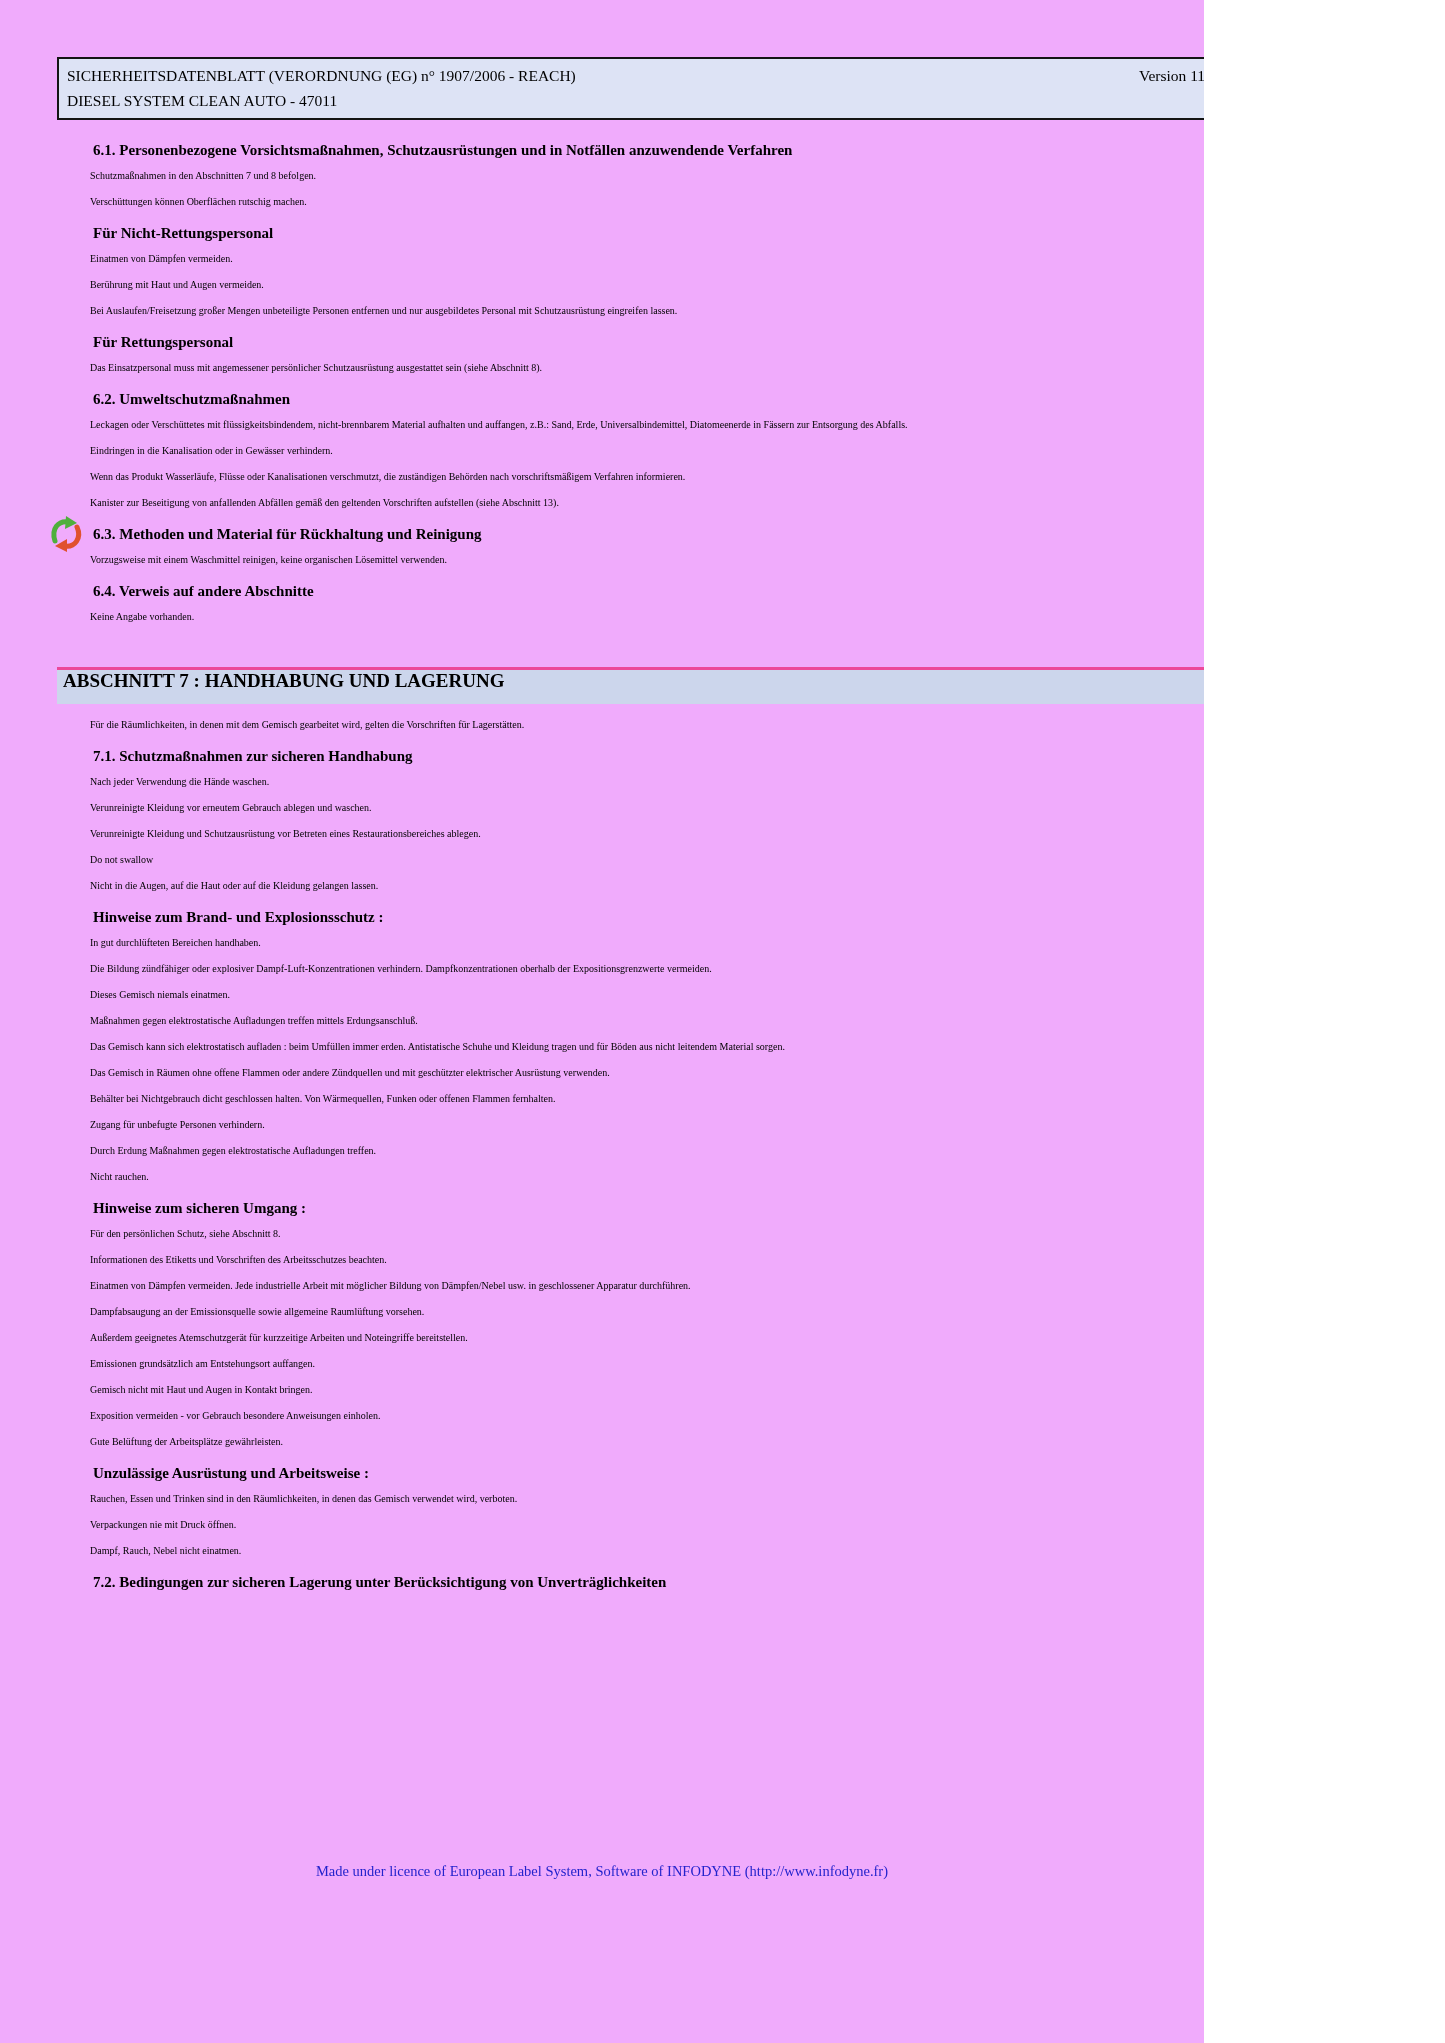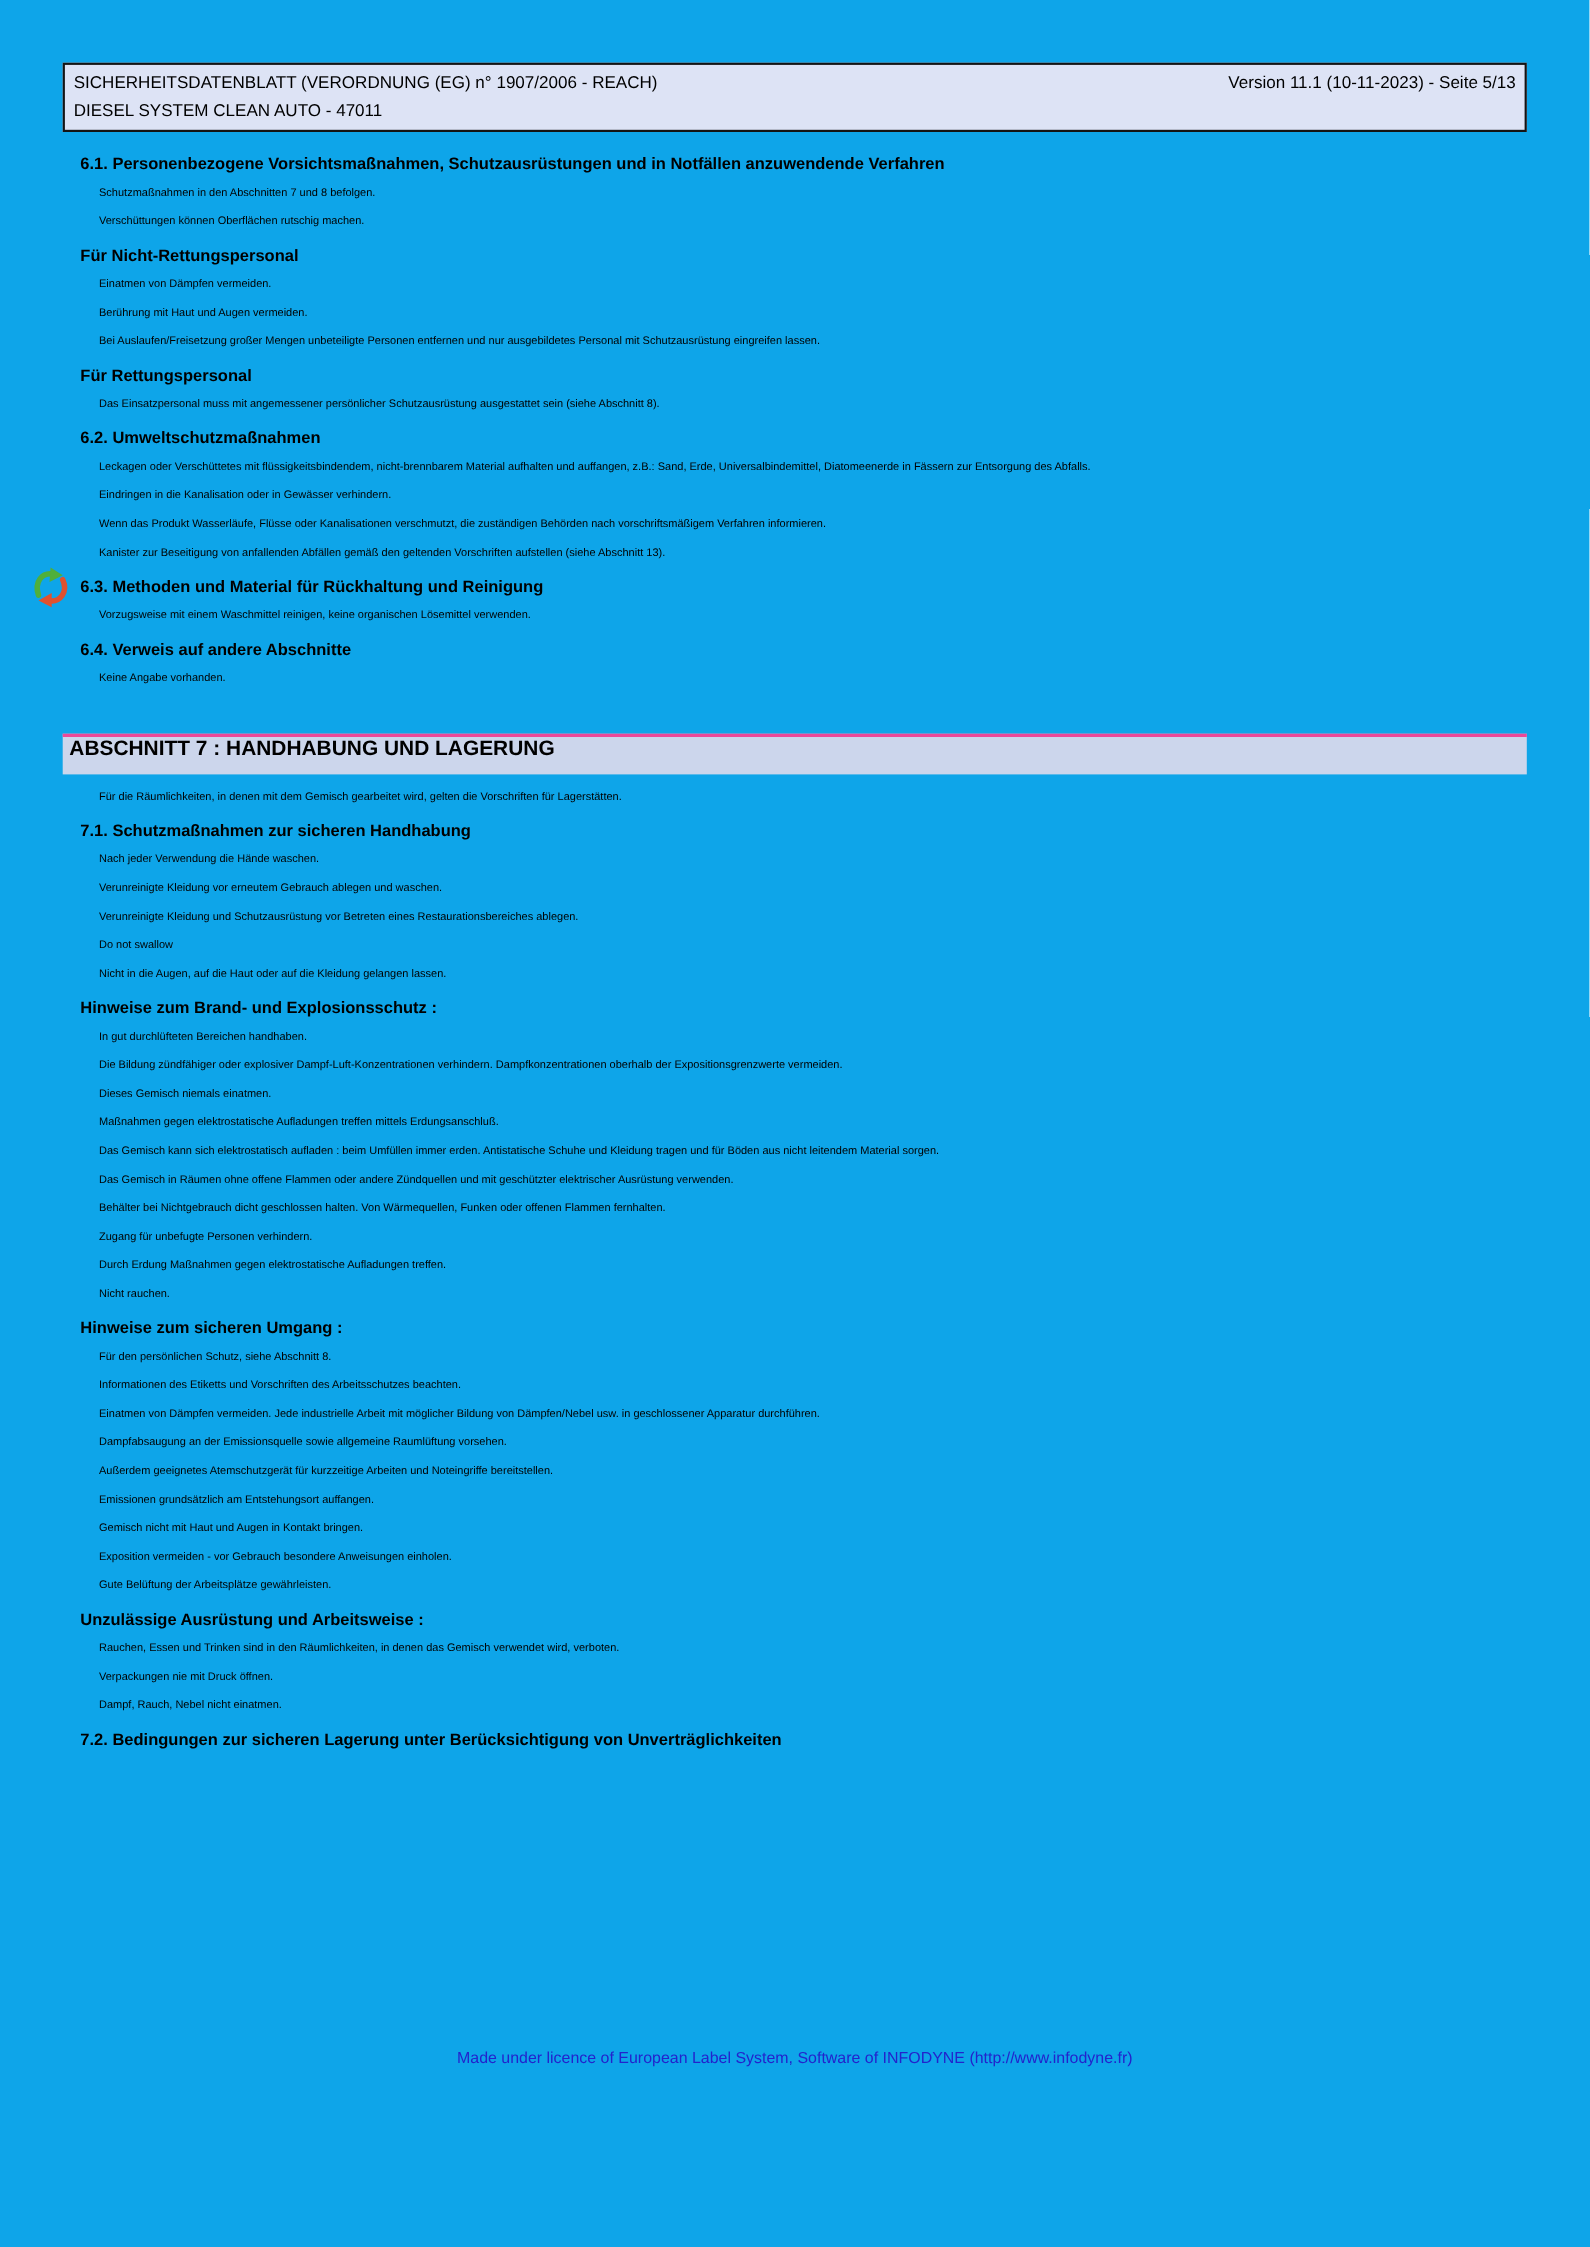--- a/index.html
+++ b/index.html
@@ -6,23 +6,24 @@
     --header-bg:#dde3f5;
     --bar-bg:#ccd6ec;
     --footer-blue:#2323cc;
     --ink:#000000;
   }
   *{box-sizing:border-box;}
   html,body{margin:0;padding:0;background:#ffffff;}
   body{font-family:"Liberation Sans","DejaVu Sans",sans-serif;color:var(--ink);}
   .page{
     position:relative;
-    width:1445px;height:2043px;
-    background:#0ea5e9;
+    width:1204px;height:2043px;
+    background:#f0abfc;
     overflow:hidden;
+    font-family:Liberation Serif, serif;
   }
   .header-box{
     position:absolute;
     left:57px;top:57px;
     width:1331px;
     background:var(--header-bg);
     border:2px solid #141414;
     padding:4px 8px 5px 8px;
     font-size:15.5px;
     line-height:25px;
@@ -30,21 +31,21 @@
   .header-row{display:flex;justify-content:space-between;white-space:nowrap;}
   .doc-body{
     position:absolute;
     left:57px;top:132px;
     width:1331px;
   }
   .heading{
     font-weight:bold;
     font-size:15px;
     line-height:26px;
-    margin:5px 0 0 16px;
+    margin:5px 0 0 36px;
     position:relative;
   }
   .para{
     font-size:10px;
     line-height:26px;
     margin-left:33px;
     max-width:1296px;
   }
   .section-bar{
     margin-top:0;

